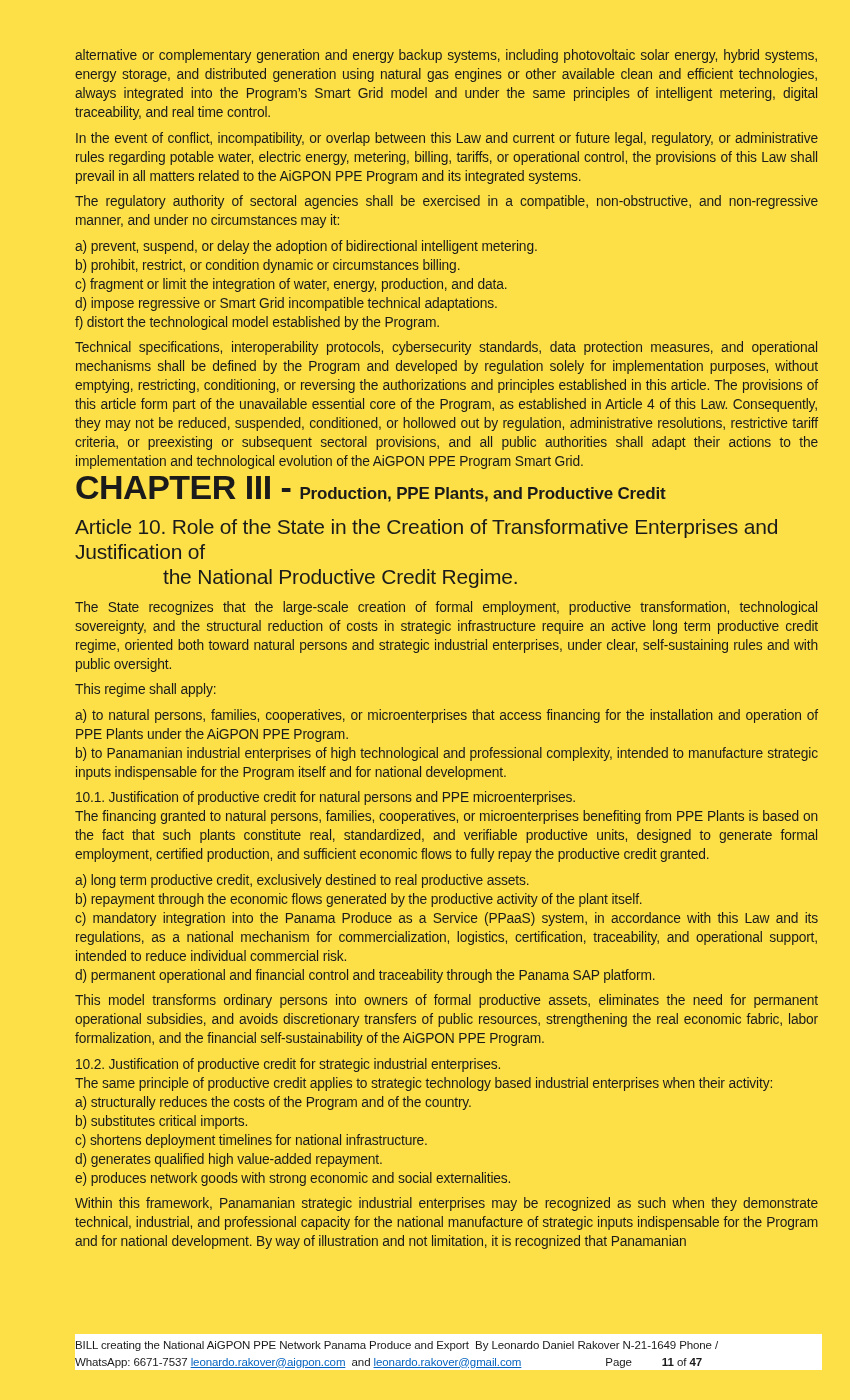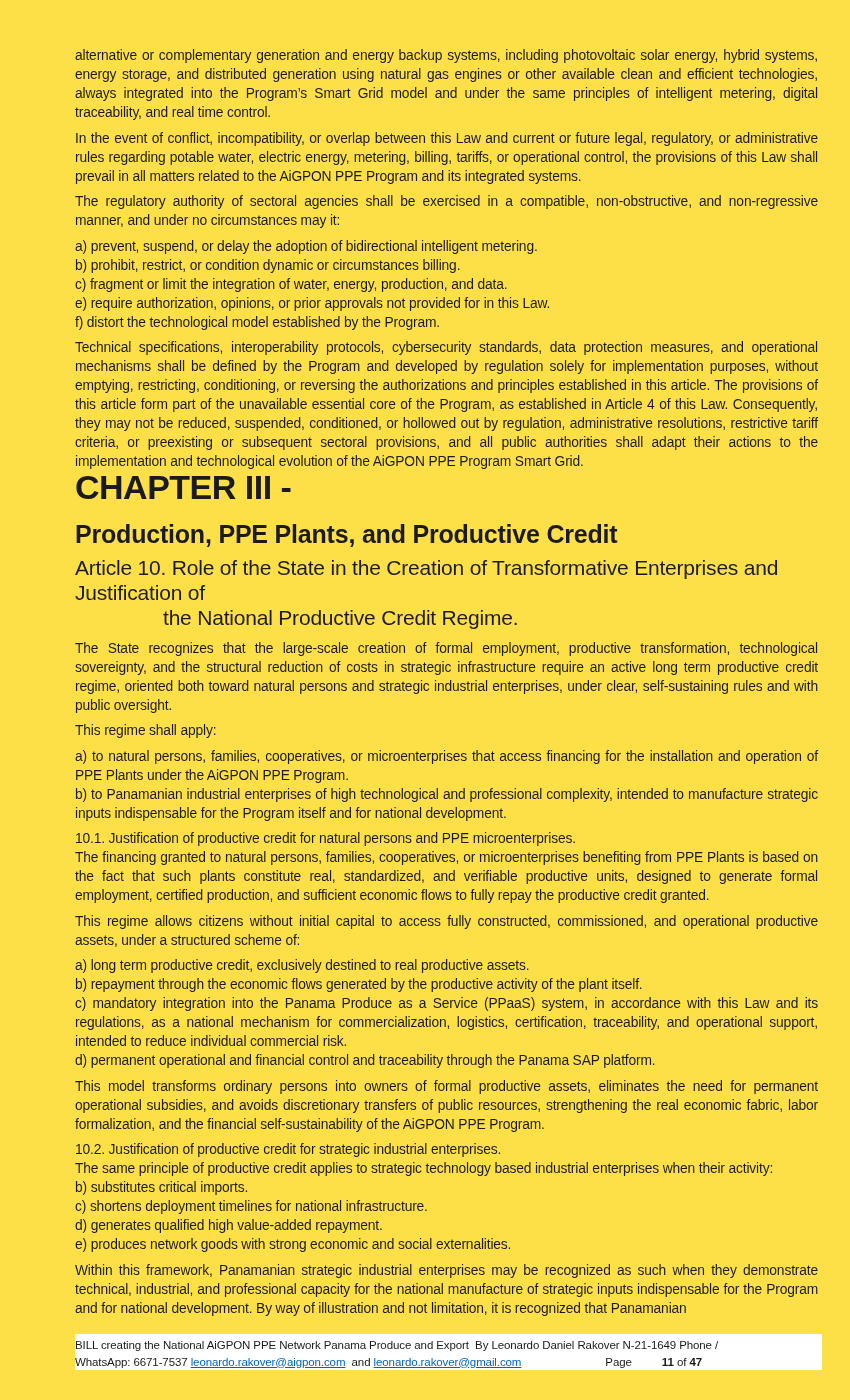--- a/index.html
+++ b/index.html
@@ -11,23 +11,23 @@
     padding:46px 32px 0 75px;
     overflow:hidden;
     font-family:Liberation Sans, sans-serif;
     color:#1b1b1b;
   }
   .body-text { font-size:13.8px; line-height:19px; letter-spacing:-0.15px; }
   .para { margin:0 0 6.5px 0; text-align:justify; }
   .block { margin:0 0 6.5px 0; text-align:justify; }
   .block > div { text-align:justify; }
 
-  .chapter { display:flex; align-items:baseline; gap:28px; margin:5px 0 11px 0;flex-direction:column; }
+  .chapter { display:flex; align-items:baseline; gap:8px; margin:5px 0 11px 0; }
   .chapter-num { font-size:34px; font-weight:bold; letter-spacing:-0.5px; white-space:nowrap; }
-  .chapter-sub { font-size:25px; font-weight:bold; letter-spacing:-0.2px; }
+  .chapter-sub { font-size:17px; font-weight:bold; letter-spacing:-0.2px; }
 
   .article-h { font-size:21px; line-height:25px; letter-spacing:-0.2px; margin:0 0 9px 0; }
   .article-h .cont { margin-left:88px; }
 
   .footer {
     position:absolute; left:75px; right:28px; bottom:30px;
     font-size:11.5px; line-height:16.5px; letter-spacing:-0.1px;
     background:#ffffff; padding-top:3px;
   }
   .footer a { color:#0563C1; text-decoration:underline; cursor:pointer; }
@@ -43,21 +43,21 @@
   <div class="body-text">
 
     <p class="para">alternative or complementary generation and energy backup systems, including photovoltaic solar energy, hybrid systems, energy storage, and distributed generation using natural gas engines or other available clean and efficient technologies, always integrated into the Program’s Smart Grid model and under the same principles of intelligent metering, digital traceability, and real time control.</p>
     <p class="para">In the event of conflict, incompatibility, or overlap between this Law and current or future legal, regulatory, or administrative rules regarding potable water, electric energy, metering, billing, tariffs, or operational control, the provisions of this Law shall prevail in all matters related to the AiGPON PPE Program and its integrated systems.</p>
     <p class="para">The regulatory authority of sectoral agencies shall be exercised in a compatible, non-obstructive, and non-regressive manner, and under no circumstances may it:</p>
 
     <div class="block">
       <div>a) prevent, suspend, or delay the adoption of bidirectional intelligent metering.</div>
       <div>b) prohibit, restrict, or condition dynamic or circumstances billing.</div>
       <div>c) fragment or limit the integration of water, energy, production, and data.</div>
-      <div>e) require authorization, opinions, or prior approvals not provided for in this Law.</div>
+      <div>d) impose regressive or Smart Grid incompatible technical adaptations.</div>
       <div>f) distort the technological model established by the Program.</div>
     </div>
 
     <p class="para">Technical specifications, interoperability protocols, cybersecurity standards, data protection measures, and operational mechanisms shall be defined by the Program and developed by regulation solely for implementation purposes, without emptying, restricting, conditioning, or reversing the authorizations and principles established in this article. The provisions of this article form part of the unavailable essential core of the Program, as established in Article 4 of this Law. Consequently, they may not be reduced, suspended, conditioned, or hollowed out by regulation, administrative resolutions, restrictive tariff criteria, or preexisting or subsequent sectoral provisions, and all public authorities shall adapt their actions to the implementation and technological evolution of the AiGPON PPE Program Smart Grid.</p>
 
     <div class="chapter">
       <span class="chapter-num">CHAPTER III -</span>
       <span class="chapter-sub">Production, PPE Plants, and Productive Credit</span>
     </div>
 
@@ -72,34 +72,34 @@
     <div class="block">
       <div>a) to natural persons, families, cooperatives, or microenterprises that access financing for the installation and operation of PPE Plants under the AiGPON PPE Program.</div>
       <div>b) to Panamanian industrial enterprises of high technological and professional complexity, intended to manufacture strategic inputs indispensable for the Program itself and for national development.</div>
     </div>
 
     <div class="block">
       <div>10.1. Justification of productive credit for natural persons and PPE microenterprises.</div>
       <div>The financing granted to natural persons, families, cooperatives, or microenterprises benefiting from PPE Plants is based on the fact that such plants constitute real, standardized, and verifiable productive units, designed to generate formal employment, certified production, and sufficient economic flows to fully repay the productive credit granted.</div>
     </div>
 
-    <p class="para">This regime allows citizens without initial capital to access fully constructed, commissioned, and operational productive assets, under a structured scheme of:</p>
 
     <div class="block">
       <div>a) long term productive credit, exclusively destined to real productive assets.</div>
       <div>b) repayment through the economic flows generated by the productive activity of the plant itself.</div>
       <div>c) mandatory integration into the Panama Produce as a Service (PPaaS) system, in accordance with this Law and its regulations, as a national mechanism for commercialization, logistics, certification, traceability, and operational support, intended to reduce individual commercial risk.</div>
       <div>d) permanent operational and financial control and traceability through the Panama SAP platform.</div>
     </div>
 
     <p class="para">This model transforms ordinary persons into owners of formal productive assets, eliminates the need for permanent operational subsidies, and avoids discretionary transfers of public resources, strengthening the real economic fabric, labor formalization, and the financial self-sustainability of the AiGPON PPE Program.</p>
 
     <div class="block">
       <div>10.2. Justification of productive credit for strategic industrial enterprises.</div>
       <div>The same principle of productive credit applies to strategic technology based industrial enterprises when their activity:</div>
+      <div>a) structurally reduces the costs of the Program and of the country.</div>
       <div>b) substitutes critical imports.</div>
       <div>c) shortens deployment timelines for national infrastructure.</div>
       <div>d) generates qualified high value-added repayment.</div>
       <div>e) produces network goods with strong economic and social externalities.</div>
     </div>
 
     <p class="para">Within this framework, Panamanian strategic industrial enterprises may be recognized as such when they demonstrate technical, industrial, and professional capacity for the national manufacture of strategic inputs indispensable for the Program and for national development. By way of illustration and not limitation, it is recognized that Panamanian</p>
   </div>
 
   <div class="footer">

